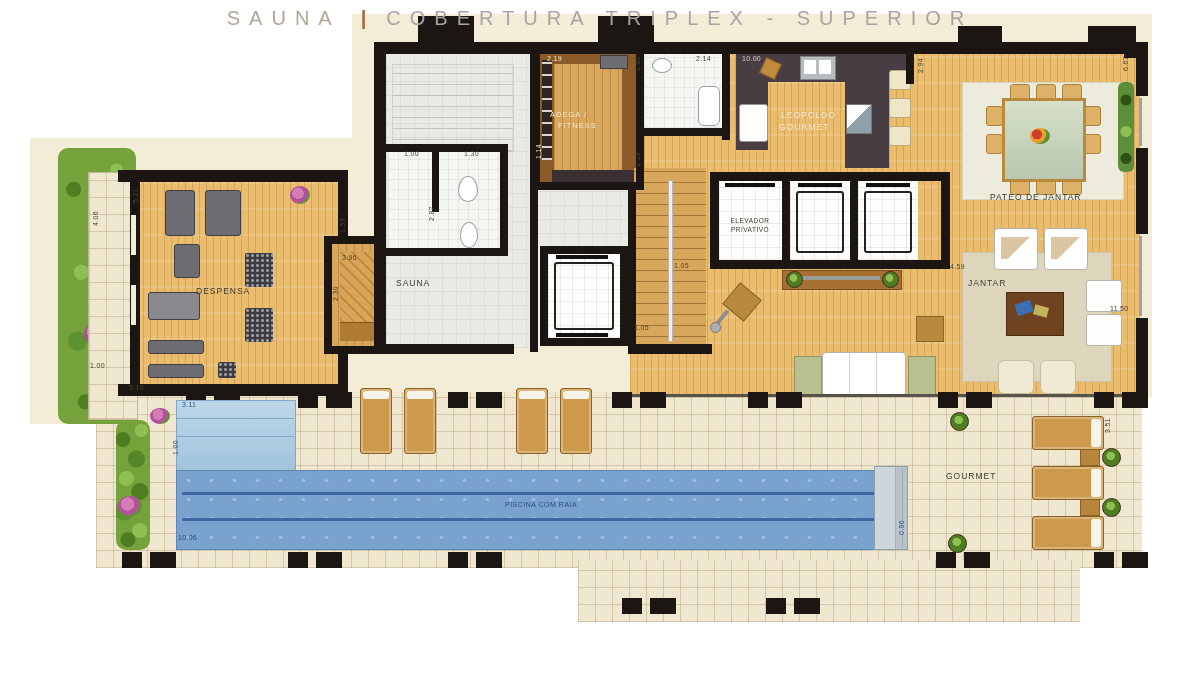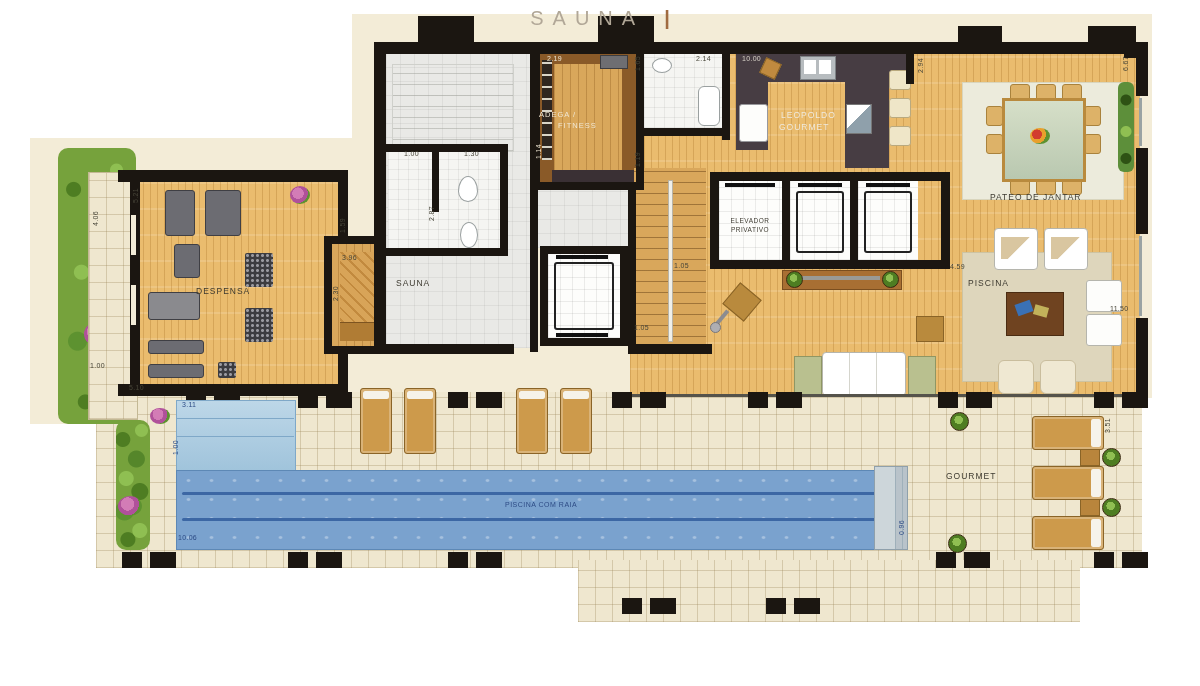--- a/index.html
+++ b/index.html
@@ -311,30 +311,30 @@
     </div>
   <div class="abs" style="left:1080px;top:449px;width:18px;height:15px;background:#b9853c;border:1px solid #8a6427;"></div>
   <div class="abs" style="left:1080px;top:499px;width:18px;height:15px;background:#b9853c;border:1px solid #8a6427;"></div>
   <div class="plantpot" style="left:1102px;top:448px;width:17px;height:17px;"></div>
   <div class="plantpot" style="left:1102px;top:498px;width:17px;height:17px;"></div>
   <div class="plantpot" style="left:950px;top:412px;width:17px;height:17px;"></div>
   <div class="plantpot" style="left:948px;top:534px;width:17px;height:17px;"></div>
 
   <span class="label" style="left:196px;top:286px;">DESPENSA</span>
   <span class="label" style="left:396px;top:278px;">SAUNA</span>
-  <span class="label" style="left:539px;top:110px;font-size:7.5px;color:#f0e6d2;">ADEGA /</span>
+  <span class="label" style="left:550px;top:110px;font-size:7.5px;color:#f0e6d2;">ADEGA /</span>
   <span class="label" style="left:558px;top:121px;font-size:7.5px;color:#f0e6d2;">FITNESS</span>
   <span class="label" style="left:781px;top:110px;color:#efe9dc;">LEOPOLDO</span>
   <span class="label" style="left:779px;top:122px;color:#efe9dc;">GOURMET</span>
   <div class="abs" style="left:718px;top:216px;width:64px;text-align:center;font-size:6.5px;color:#3d3a30;letter-spacing:.5px;line-height:9px;">
     <span style="display:block;">ELEVADOR</span>
     <span style="display:block;">PRIVATIVO</span>
   </div>
   <span class="label" style="left:990px;top:192px;">PATEO DE JANTAR</span>
-  <span class="label" style="left:968px;top:278px;">PISCINA</span>
+  <span class="label" style="left:968px;top:278px;">JANTAR</span>
   <span class="label" style="left:946px;top:471px;">GOURMET</span>
   <span class="label" style="left:505px;top:501px;font-size:7px;color:#2d4b85;letter-spacing:.5px;">PISCINA COM RAIA</span>
 
   <span class="dim v" style="left:88px;top:215px;">4.06</span>
   <span class="dim" style="left:90px;top:362px;">1.00</span>
   <span class="dim v" style="left:128px;top:192px;">5.21</span>
   <span class="dim" style="left:129px;top:384px;">5.10</span>
   <span class="dim v" style="left:335px;top:222px;">1.59</span>
   <span class="dim" style="left:342px;top:254px;">3.96</span>
   <span class="dim v" style="left:328px;top:290px;">2.30</span>
@@ -355,15 +355,16 @@
   <span class="dim" style="left:1110px;top:305px;">11.50</span>
   <span class="dim v" style="left:1100px;top:422px;">3.51</span>
   <span class="dim" style="left:182px;top:401px;color:#2d4b85;">3.11</span>
   <span class="dim v" style="left:168px;top:444px;color:#2d4b85;">1.00</span>
   <span class="dim" style="left:178px;top:534px;color:#2d4b85;">10.06</span>
   <span class="dim v" style="left:894px;top:524px;color:#2d4b85;">0.96</span>
 
   <div id="title-bar">
     <span class="lite">SAUNA</span>
     <span class="sep">|</span>
+    <span class="sub">COBERTURA TRIPLEX - SUPERIOR</span>
   </div>
 
 </div>
 
 </body></html>

